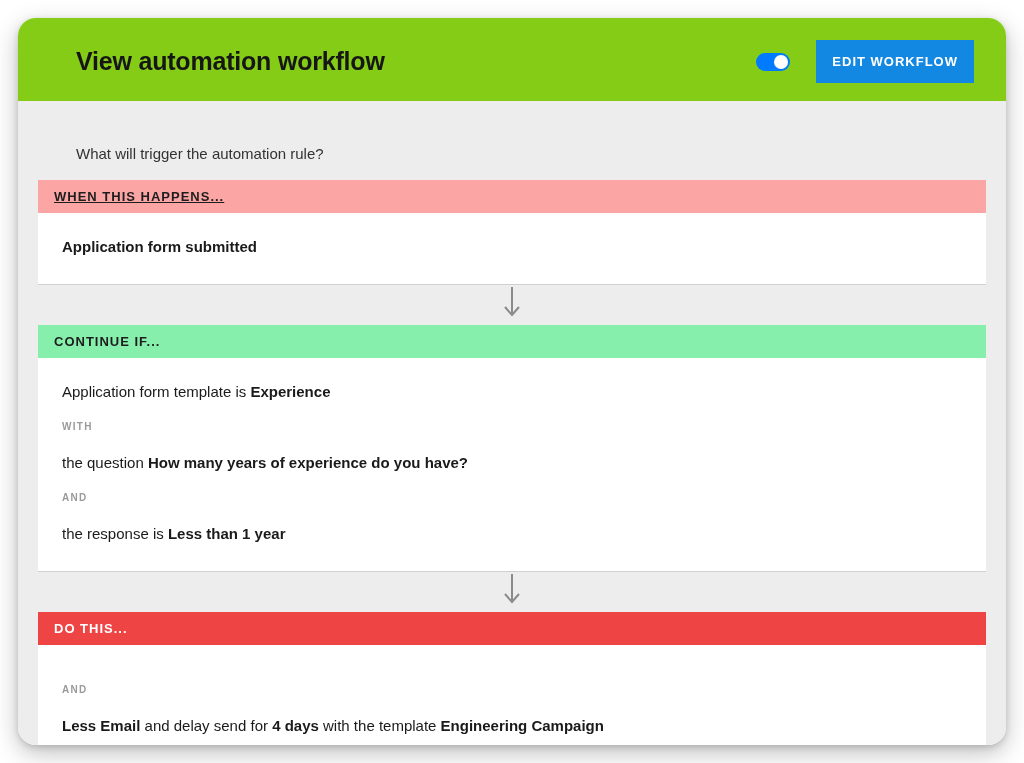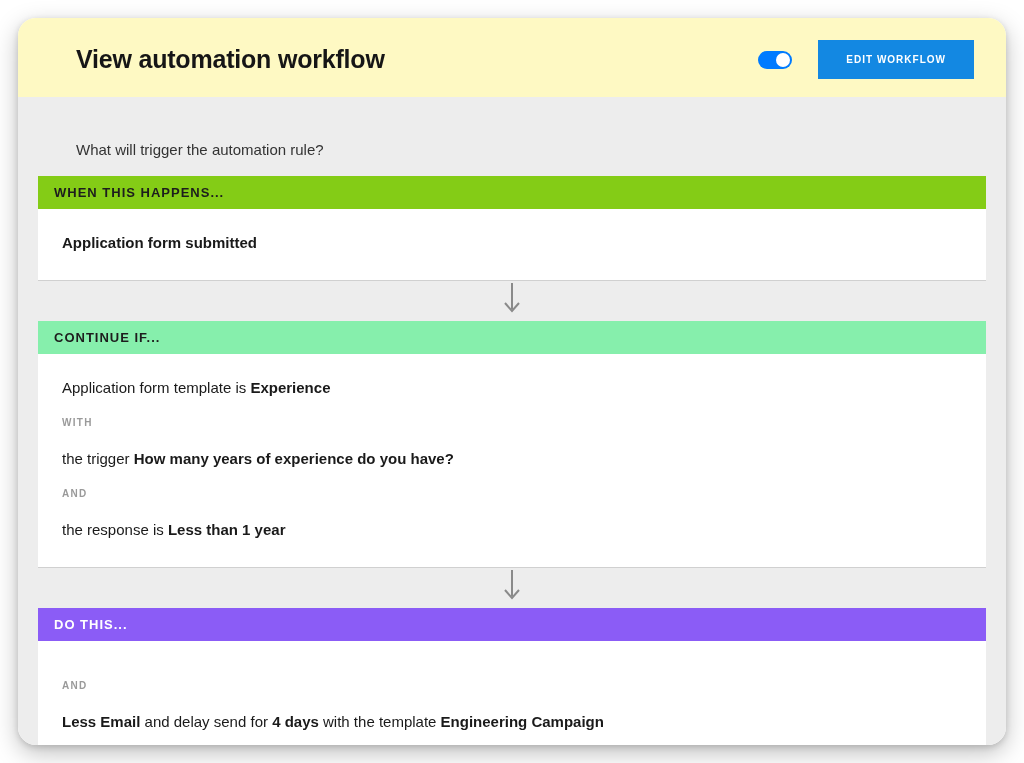--- a/index.html
+++ b/index.html
@@ -23,21 +23,21 @@
     box-shadow: 0 8px 24px rgba(0,0,0,0.25), 0 2px 6px rgba(0,0,0,0.15);
     overflow: hidden;
     display: flex;
     flex-direction: column;
   }
   .topbar {
     display: flex;
     align-items: center;
     justify-content: space-between;
     padding: 22px 32px 18px 58px;
-    background: #fef9c3;
+    background: #84cc16;
   }
   .topbar h1 {
     font-size: 25px;
     font-weight: 700;
     letter-spacing: -0.2px;
     color: #161616;
   }
   .top-actions {
     display: flex;
     align-items: center;
@@ -58,23 +58,23 @@
     width: 14px;
     height: 14px;
     border-radius: 50%;
     background: #fff;
   }
   .edit-btn {
     background: #1388e2;
     color: #fff;
     border: none;
     font-weight: 700;
-    font-size: 10px;
+    font-size: 13px;
     letter-spacing: 1px;
-    padding: 14px 28px;
+    padding: 14px 16px;
     cursor: pointer;
     font-family: inherit;
   }
   .body {
     flex: 1;
     background: #ededed;
     padding: 28px 20px 30px 20px;
     overflow: hidden;
   }
   .wf-title {
@@ -89,23 +89,23 @@
     margin: 16px 0 18px 38px;
   }
 
   .section-head {
     padding: 9px 16px;
     font-size: 13px;
     font-weight: 800;
     letter-spacing: 1px;
     color: #1d1d1d;
   }
-  .head-blue   { background: #84cc16; }
+  .head-blue   { background: #fca5a5; text-decoration: underline; }
   .head-orange { background: #86efac; }
-  .head-green  { background: #8b5cf6; color:#fff; }
+  .head-green  { background: #ef4444; color:#fff; }
 
   .section-body {
     background: #fff;
     padding: 20px 24px 24px 24px;
     border-bottom: 1px solid #d0d0d0;
     font-size: 15px;
     line-height: 1.4;
     color: #1a1a1a;
   }
   .section-body .line { margin: 3px 0; }
@@ -158,21 +158,21 @@
         </svg>
       </div>
 
       <div class="section-head head-orange">CONTINUE IF...</div>
       <div class="section-body">
         <div class="line">
           <span>Application form template is </span><b>Experience</b>
         </div>
         <span class="keyword">WITH</span>
         <div class="line">
-          <span>the trigger </span><b>How many years of experience do you have?</b>
+          <span>the question </span><b>How many years of experience do you have?</b>
         </div>
         <span class="keyword">AND</span>
         <div class="line">
           <span>the response is </span><b>Less than 1 year</b>
         </div>
       </div>
 
       <div class="arrow">
         <svg width="22" height="34" viewBox="0 0 22 34" fill="none">
           <line x1="11" y1="0" x2="11" y2="26" stroke="#8a8a8a" stroke-width="2"></line>

